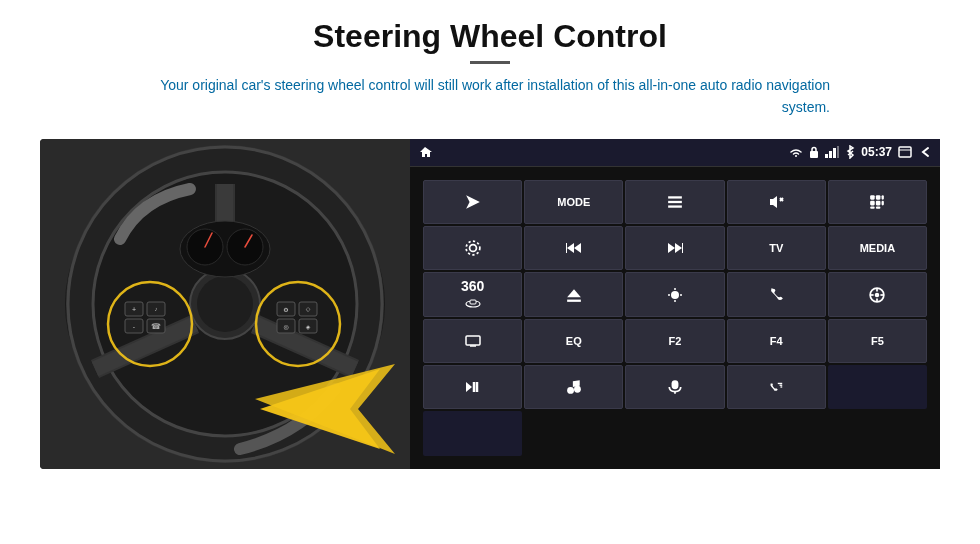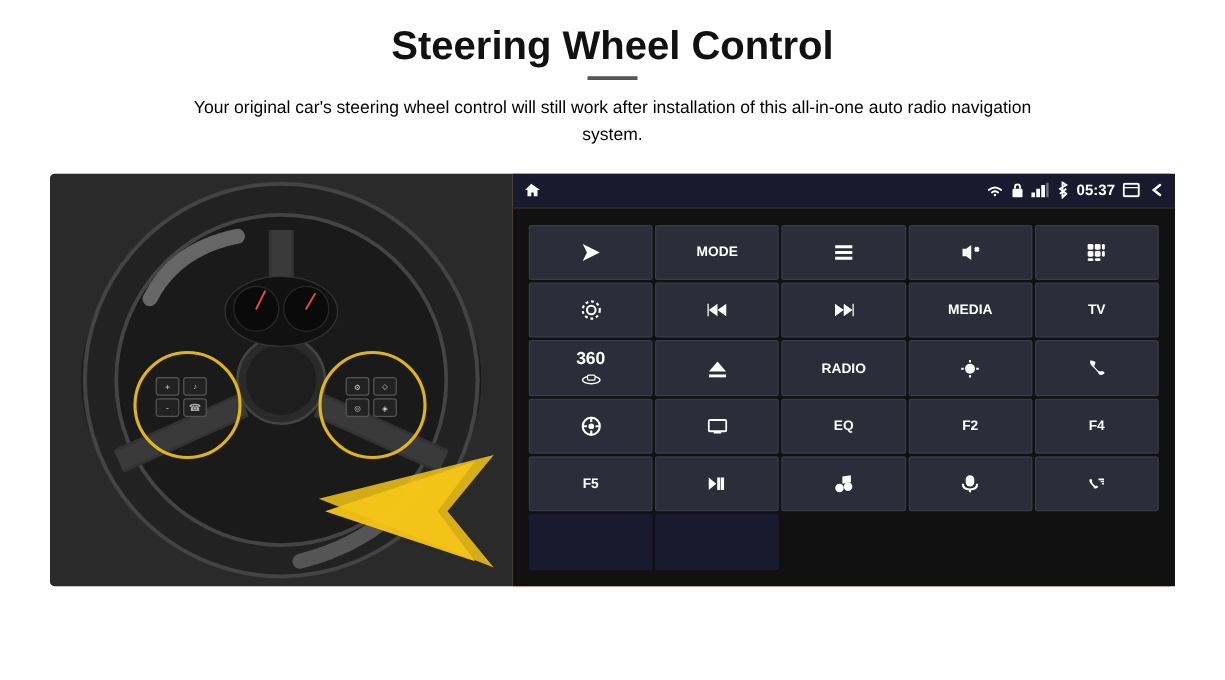--- a/index.html
+++ b/index.html
@@ -34,22 +34,22 @@
 
     .title-divider {
       width: 40px;
       height: 3px;
       background: #555;
       margin: 0 auto 10px;
     }
 
     .subtitle {
       font-size: 14px;
-      color: #000000;
-      text-align: center;
+      color: #0369a1;
+      text-align: right;
       line-height: 1.6;
       max-width: 680px;
     }
 
     .content-area {
       display: flex;
       width: 100%;
       margin-top: 12px;
       gap: 0;
       height: 330px;
@@ -68,21 +68,21 @@
 
     .steering-wheel-svg {
       width: 100%;
       height: 100%;
     }
 
     
     .control-panel {
       flex: 1;
       height: 330px;
-      background: #c2410c;
+      background: #4d7c0f;
       border-radius: 0 4px 4px 0;
       display: flex;
       flex-direction: column;
     }
 
     
     .status-bar {
       background: #1a1a2e;
       height: 28px;
       display: flex;
@@ -304,42 +304,39 @@
             </svg>
         </div>
         <div class="ctrl-btn">
           <svg width="16" height="12" viewBox="0 0 16 12">
               <polygon points="8,6 1,1 1,11" fill="white"></polygon>
               <polygon points="15,6 8,1 8,11" fill="white"></polygon>
               <line x1="16" y1="1" x2="16" y2="11" stroke="white" stroke-width="2"></line>
             </svg>
         </div>
         <div class="ctrl-btn">
+            <span>TV</span>
+          </div>
+        <div class="ctrl-btn">
             <span>MEDIA</span>
-          </div>
-        <div class="ctrl-btn">
-            <span>TV</span>
           </div>
 
         <div class="ctrl-btn" style="font-size:9px;flex-direction:column;gap:1px;">
           <span style="font-size:14px;font-weight:bold;">360</span>
           <svg width="16" height="8" viewBox="0 0 16 8">
               <ellipse cx="8" cy="5" rx="7" ry="3" fill="none" stroke="white" stroke-width="1.2"></ellipse>
               <rect x="5" y="1" width="6" height="4" rx="1" fill="#2d2d3a" stroke="white" stroke-width="1"></rect>
             </svg>
         </div>
         <div class="ctrl-btn">
           <svg width="14" height="14" viewBox="0 0 14 14">
               <polygon points="7,2 13,9 1,9" fill="white"></polygon>
               <rect x="1" y="11" width="12" height="2" fill="white"></rect>
             </svg>
         </div>
-        <div class="ctrl-btn">
-            <span>RADIO</span>
-          </div>
         <div class="ctrl-btn">
           <svg width="16" height="16" viewBox="0 0 16 16">
               <circle cx="8" cy="8" r="4" fill="white"></circle>
               <line x1="8" y1="1" x2="8" y2="3" stroke="white" stroke-width="1.5"></line>
               <line x1="8" y1="13" x2="8" y2="15" stroke="white" stroke-width="1.5"></line>
               <line x1="1" y1="8" x2="3" y2="8" stroke="white" stroke-width="1.5"></line>
               <line x1="13" y1="8" x2="15" y2="8" stroke="white" stroke-width="1.5"></line>
             </svg>
         </div>
 

